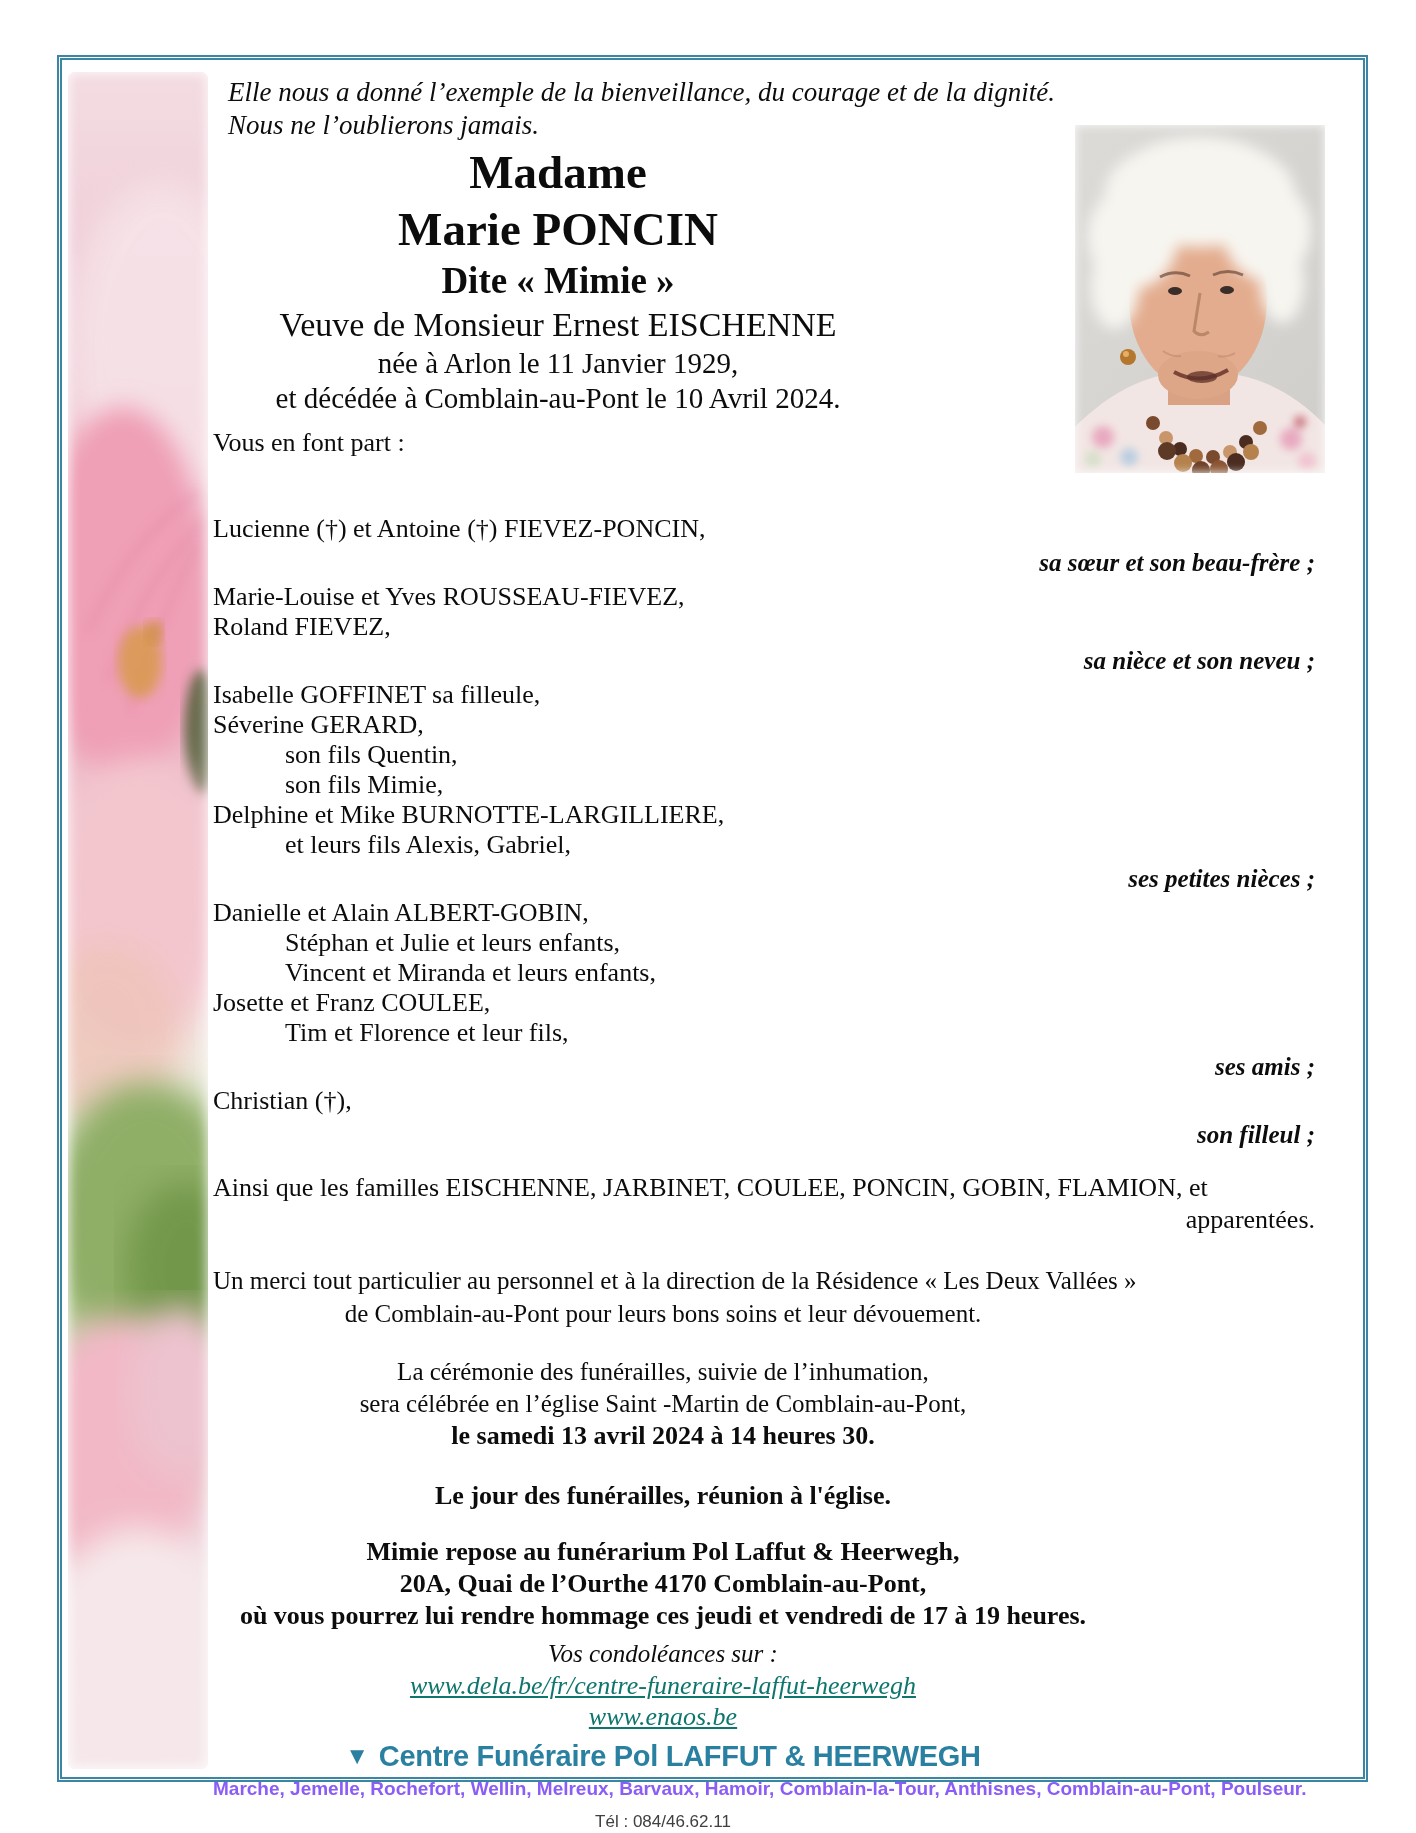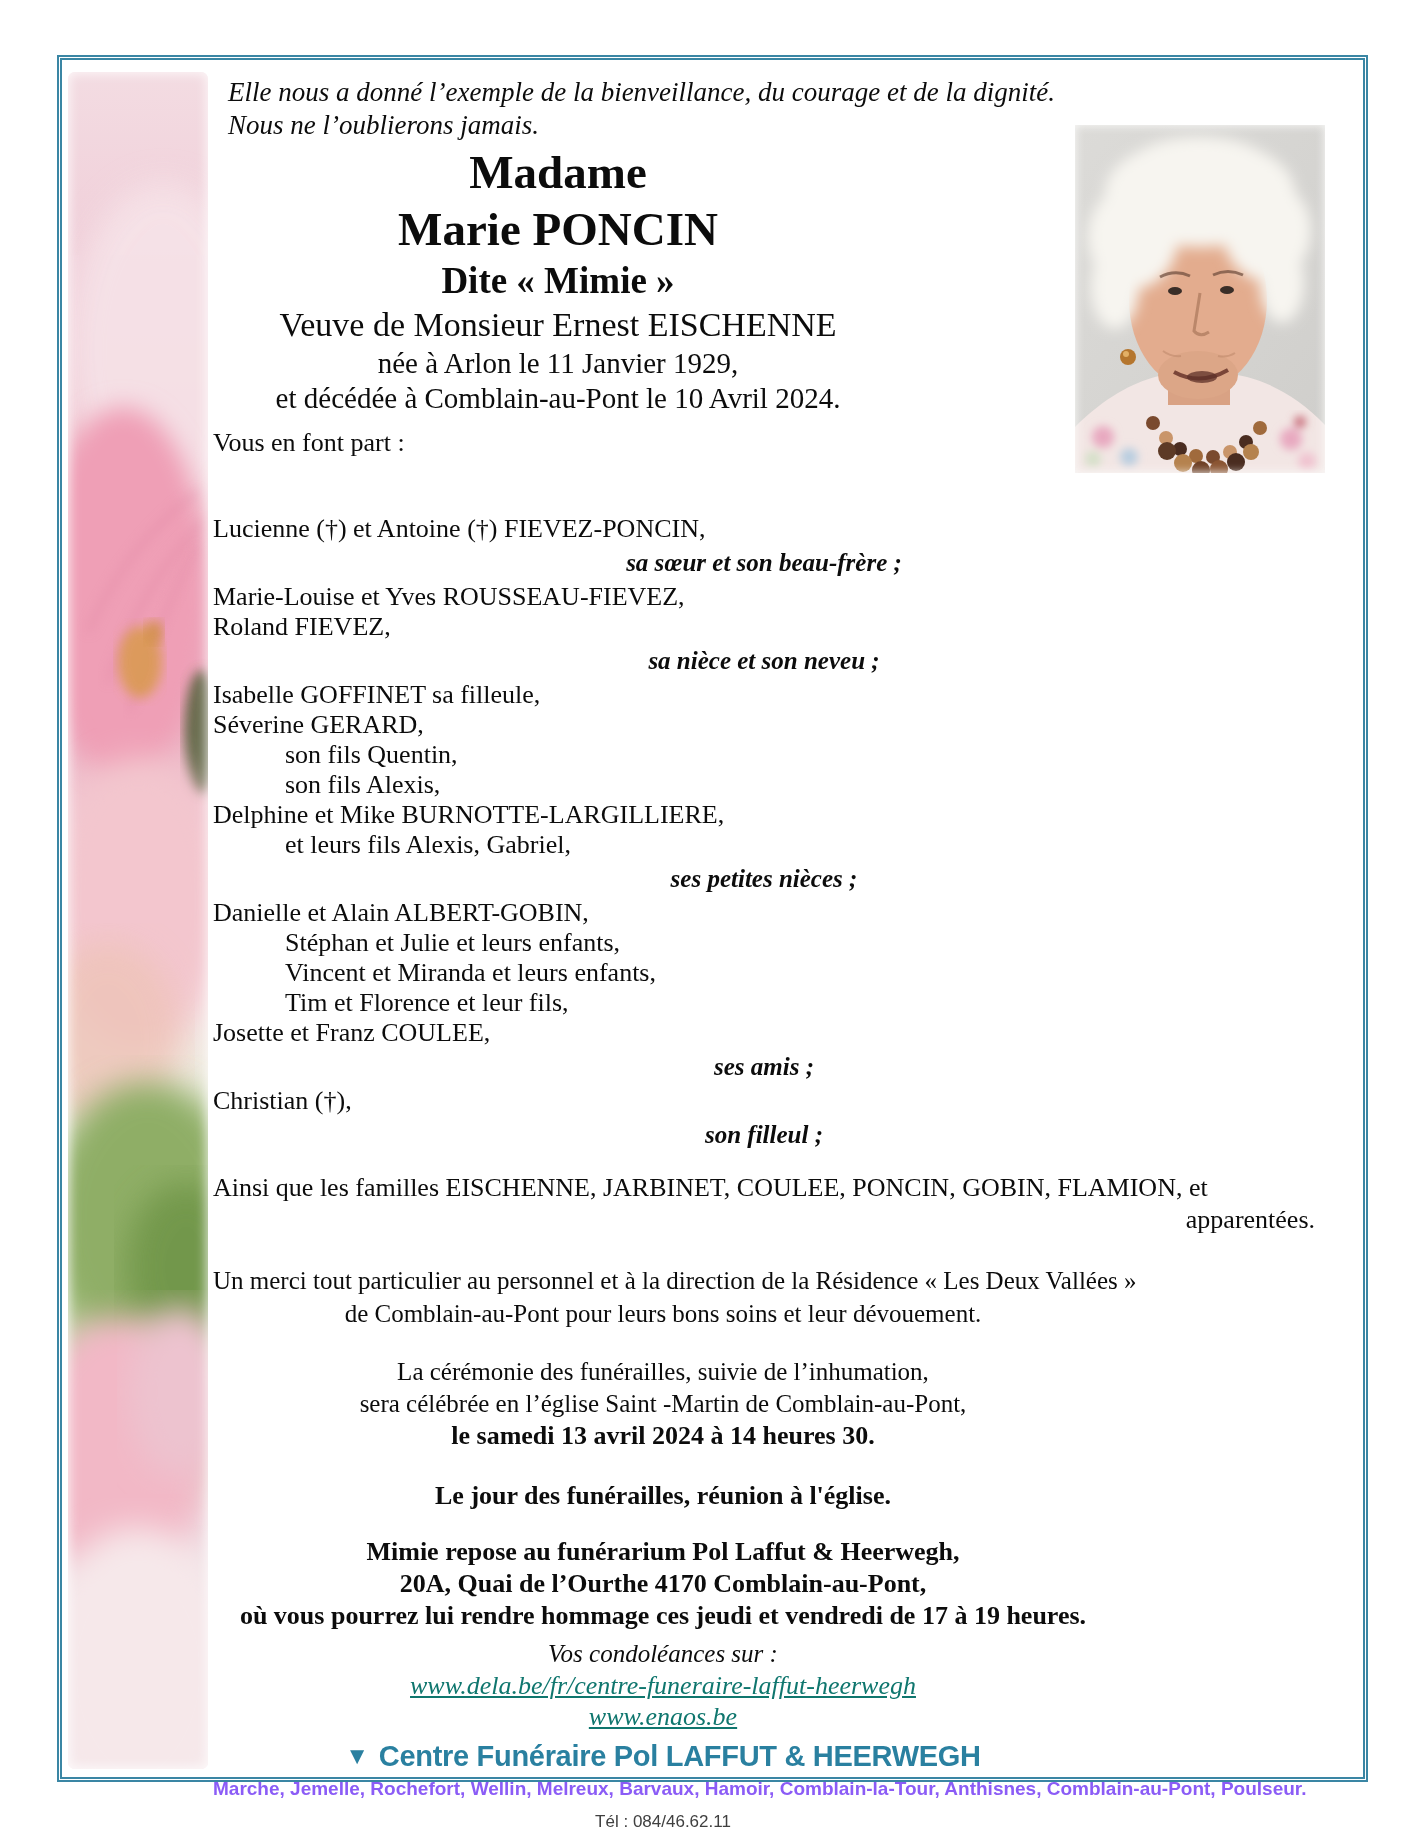--- a/index.html
+++ b/index.html
@@ -42,21 +42,21 @@
   }
   .t-salutation,.t-name{font-weight:bold;font-size:47px;line-height:57px;}
   .t-nick{font-weight:bold;font-size:37px;line-height:46px;}
   .t-widow{font-size:34px;line-height:42px;}
   .t-born,.t-died{font-size:29px;line-height:35px;}
   .intro{font-size:26px;margin-top:12px;}
   .family-list{margin-top:56px;font-size:26px;line-height:30px;}
   .fam{white-space:nowrap;}
   .fam.indent{margin-left:72px;}
   .fam.relation{
-    text-align:center;font-weight:bold;font-style:italic;
+    text-align:right;font-weight:bold;font-style:italic;
     font-size:25px;margin:4px 0;
   }
   .families-note{margin-top:22px;font-size:26px;line-height:32px;}
   .families-note .end{text-align:right;}
   .center-zone{width:900px;text-align:center;}
   .center-zone div{white-space:nowrap;}
   .thanks{margin-top:28px;font-size:25px;line-height:33px;}
   .ceremony{margin-top:26px;font-size:25px;line-height:32px;}
   .bold-line{font-weight:bold;font-size:26px;}
   .reunion{margin-top:28px;font-weight:bold;font-size:26px;line-height:32px;}
@@ -230,29 +230,29 @@
 
     <div class="family-list">
       <div class="fam name">Lucienne (†) et Antoine (†) FIEVEZ-PONCIN,</div>
       <div class="fam relation">sa sœur et son beau-frère ;</div>
       <div class="fam name">Marie-Louise et Yves ROUSSEAU-FIEVEZ,</div>
       <div class="fam name">Roland FIEVEZ,</div>
       <div class="fam relation">sa nièce et son neveu ;</div>
       <div class="fam name">Isabelle GOFFINET sa filleule,</div>
       <div class="fam name">Séverine GERARD,</div>
       <div class="fam indent">son fils Quentin,</div>
-      <div class="fam indent">son fils Alexis,</div>
+      <div class="fam indent">son fils Mimie,</div>
       <div class="fam name">Delphine et Mike BURNOTTE-LARGILLIERE,</div>
       <div class="fam indent">et leurs fils Alexis, Gabriel,</div>
       <div class="fam relation">ses petites nièces ;</div>
       <div class="fam name">Danielle et Alain ALBERT-GOBIN,</div>
       <div class="fam indent">Stéphan et Julie et leurs enfants,</div>
       <div class="fam indent">Vincent et Miranda et leurs enfants,</div>
+      <div class="fam name">Josette et Franz COULEE,</div>
       <div class="fam indent">Tim et Florence et leur fils,</div>
-      <div class="fam name">Josette et Franz COULEE,</div>
       <div class="fam relation">ses amis ;</div>
       <div class="fam name">Christian (†),</div>
       <div class="fam relation">son filleul ;</div>
     </div>
 
     <div class="families-note">
       <div>Ainsi que les familles EISCHENNE, JARBINET, COULEE, PONCIN, GOBIN, FLAMION, et</div>
       <div class="end">apparentées.</div>
     </div>
 

